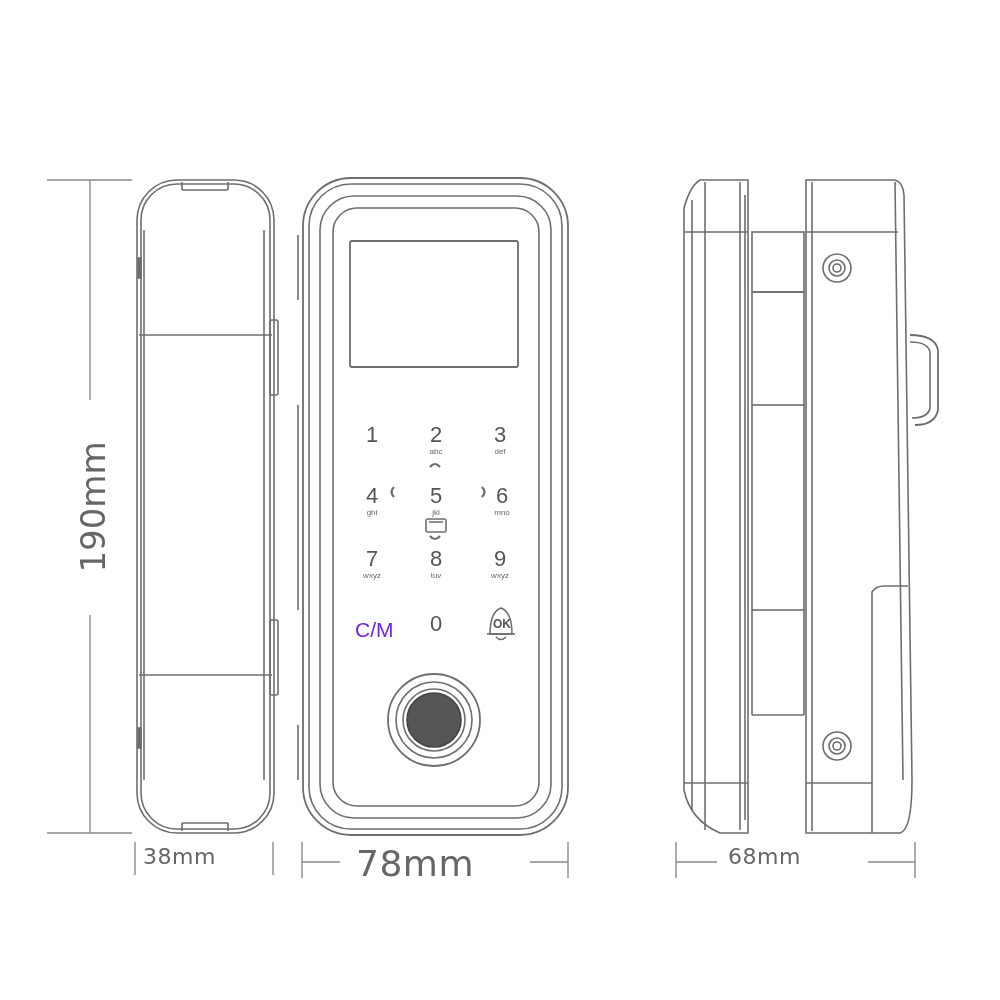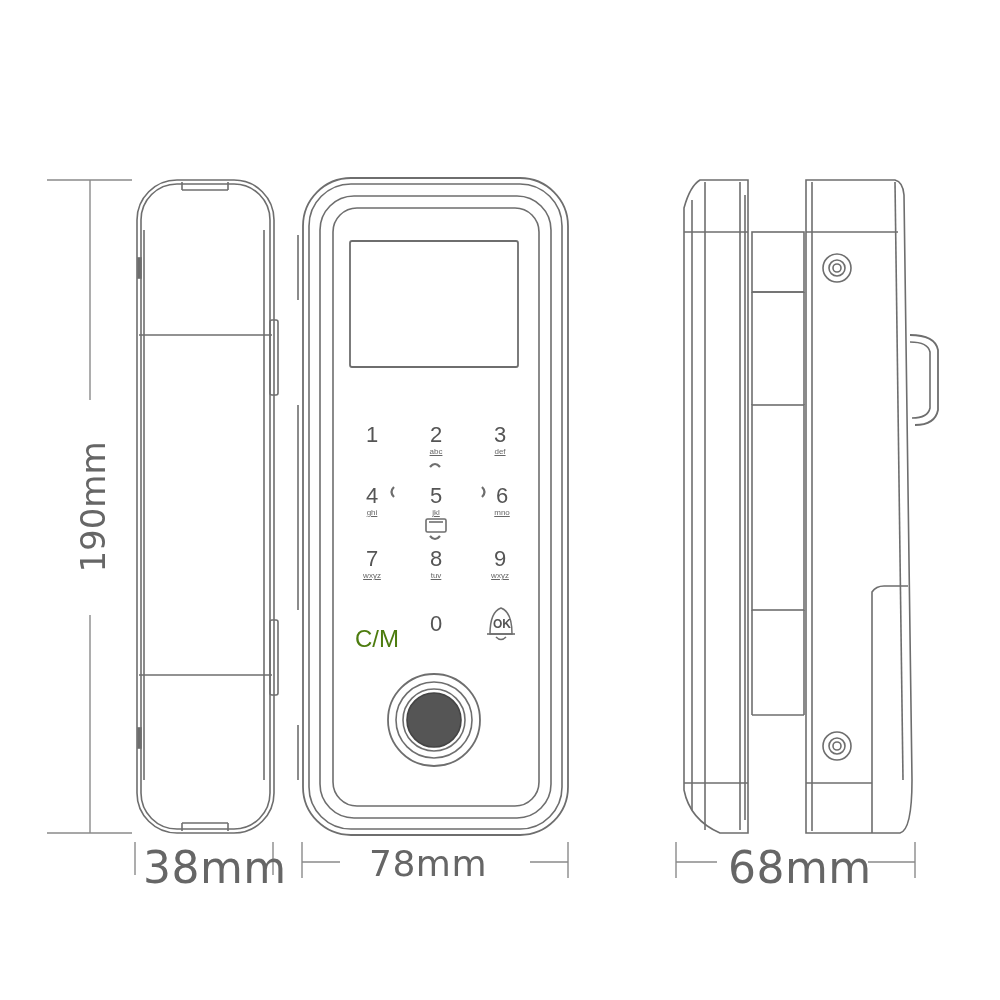--- a/index.html
+++ b/index.html
@@ -1,23 +1,23 @@
 <!DOCTYPE html>
 <html><head>
 <meta charset="utf-8">
 <style>
   html,body{margin:0;padding:0;background:#fff;}
   body{width:1000px;height:1000px;position:relative;overflow:hidden;font-family:"Liberation Sans",sans-serif;color:#555;}
   svg.drawing{position:absolute;left:0;top:0;}
-  .dim-label{position:absolute;font-family:"DejaVu Sans",sans-serif;color:#666;font-size:44px;letter-spacing:0.5px;line-height:1;}
+  .dim-label{position:absolute;font-family:"DejaVu Sans",sans-serif;color:#666;font-size:22px;letter-spacing:0.5px;line-height:1;}
   .dim-v{position:absolute;font-family:"DejaVu Sans",sans-serif;color:#666;font-size:34px;line-height:1;transform:rotate(-90deg);transform-origin:center center;white-space:nowrap;}
   .key{position:absolute;text-align:center;width:60px;}
   .key .num{display:block;font-size:22px;color:#555;line-height:1;}
-  .key .sub{display:block;font-size:8px;color:#666;margin-top:2px;line-height:1;text-decoration:underline;}
-  .key-cm{position:absolute;font-size:24px;color:#4d7c0f;margin-top:7px;}
+  .key .sub{display:block;font-size:8px;color:#666;margin-top:2px;line-height:1;}
+  .key-cm{position:absolute;font-size:21px;color:#6d28d9;}
 </style>
 </head>
 <body>
 
 <svg class="drawing" width="1000" height="1000" viewBox="0 0 1000 1000">
   <g fill="none" stroke="#6e6e6e" stroke-width="1.6">
 
     <g>
       <rect x="137" y="180" width="137" height="653" rx="40" ry="40"></rect>
       <rect x="141" y="184" width="129" height="645" rx="36" ry="36"></rect>
@@ -128,21 +128,21 @@
 
     <line x1="676" y1="842" x2="676" y2="878"></line>
     <line x1="915" y1="842" x2="915" y2="878"></line>
     <line x1="676" y1="862" x2="717" y2="862"></line>
     <line x1="868" y1="862" x2="915" y2="862"></line>
   </g>
 </svg>
 
 <div class="dim-v" style="left:18px;top:490px;width:150px;text-align:center;">190mm</div>
 <div class="dim-label" style="left:143px;top:846px;">38mm</div>
-<div class="dim-label" style="left:369px;top:846px;font-size:36px;">78mm</div>
+<div class="dim-label" style="left:356px;top:846px;font-size:36px;">78mm</div>
 <div class="dim-label" style="left:728px;top:846px;">68mm</div>
 
 <div class="key" style="left:342px;top:424px;">
     <span class="num">1</span>
     <span class="sub"></span>
   </div>
 <div class="key" style="left:406px;top:424px;">
     <span class="num">2</span>
     <span class="sub">abc</span>
   </div>

